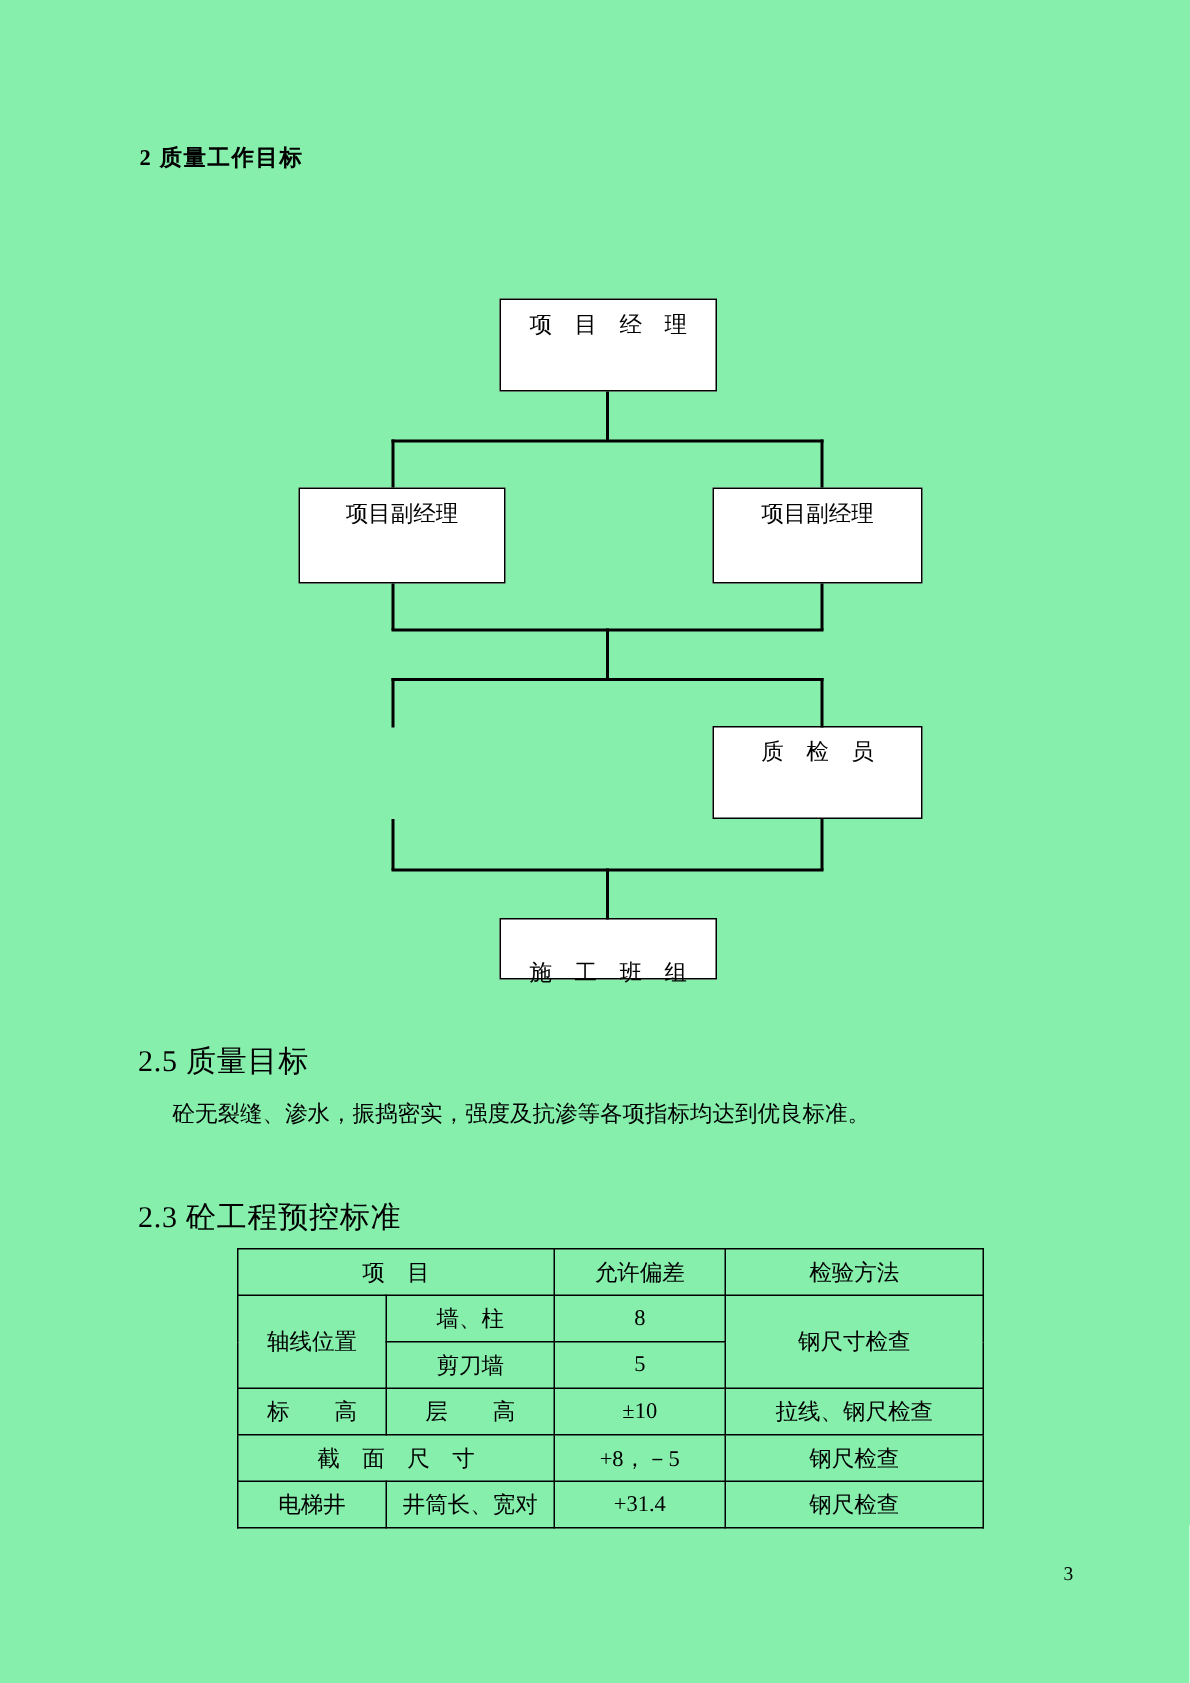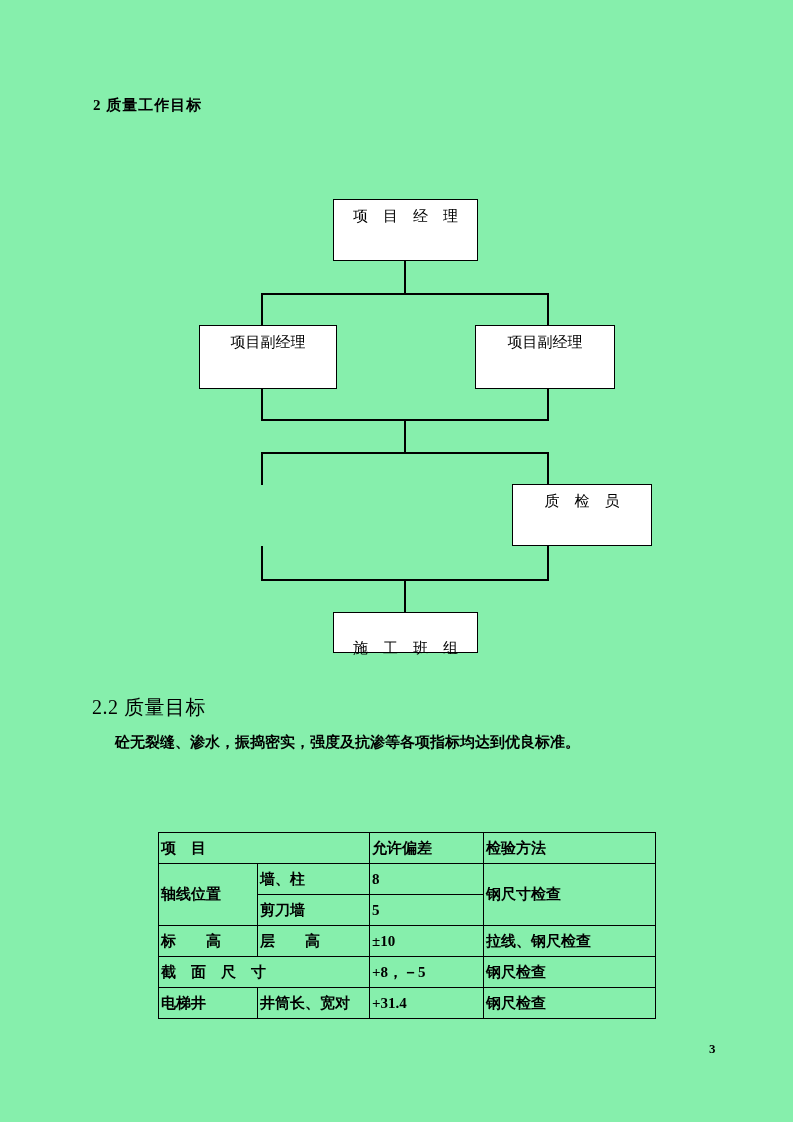--- a/index.html
+++ b/index.html
@@ -8,21 +8,21 @@
     font-family: "Liberation Serif", "DejaVu Serif", serif;
     color: #000000;
   }
   .page {
     position: relative;
     width: 793px;
     height: 1122px;
     background: #86efac;
     overflow: hidden;
   }
-  .abs { position: absolute; font-weight: bold; }
+  .abs { position: absolute; }
 
   .h-level2 {
     font-size: 15px;
     font-weight: bold;
     letter-spacing: 1px;
     white-space: nowrap;
   }
   .h-level3 {
     font-size: 20px;
     font-weight: normal;
@@ -49,20 +49,21 @@
   .line.v { width: 1.5px; }
 
   
   table.std {
     border-collapse: collapse;
     table-layout: fixed;
     width: 497px;
   }
   table.std td {
     border: 1px solid #000;
+    text-align: center;
     vertical-align: middle;
     font-size: 15px;
     height: 31px;
     padding: 0 2px;
     white-space: nowrap;
     overflow: hidden;
   }
 
   .page-number { font-size: 13px; }
 </style>
@@ -75,21 +76,21 @@
 
   <div class="fc-box" style="left:333px; top:199px; width:145px; height:62px;">
     <span>项　目　经　理</span>
   </div>
   <div class="fc-box" style="left:199px; top:325px; width:138px; height:64px;">
     <span>项目副经理</span>
   </div>
   <div class="fc-box" style="left:475px; top:325px; width:140px; height:64px;">
     <span>项目副经理</span>
   </div>
-  <div class="fc-box" style="left:475px; top:484px; width:140px; height:62px;margin-left:37px;">
+  <div class="fc-box" style="left:475px; top:484px; width:140px; height:62px;">
     <span>质　检　员</span>
   </div>
   <div class="fc-box" style="left:333px; top:612px; width:145px; height:41px; padding-top:26px;">
     <span>施　工　班　组</span>
   </div>
 
   <div class="line v" style="left:404px; top:261px; height:33px;"></div>
   <div class="line h" style="left:261px; top:293px; width:288px;"></div>
   <div class="line v" style="left:261px; top:293px; height:32px;"></div>
   <div class="line v" style="left:547px; top:293px; height:32px;"></div>
@@ -98,23 +99,24 @@
   <div class="line h" style="left:261px; top:419px; width:288px;"></div>
   <div class="line v" style="left:404px; top:419px; height:34px;"></div>
   <div class="line h" style="left:261px; top:452px; width:288px;"></div>
   <div class="line v" style="left:261px; top:452px; height:33px;"></div>
   <div class="line v" style="left:547px; top:452px; height:33px;"></div>
   <div class="line v" style="left:261px; top:546px; height:34px;"></div>
   <div class="line v" style="left:547px; top:546px; height:34px;"></div>
   <div class="line h" style="left:261px; top:579px; width:288px;"></div>
   <div class="line v" style="left:404px; top:579px; height:34px;"></div>
 
-  <div class="abs h-level3" style="left:92px; top:694px;">2.2 质量目标</div>
+  <div class="abs h-level3" style="left:92px; top:694px;">2.5 质量目标</div>
   <div class="abs body-text" style="left:115px; top:733px;">砼无裂缝、渗水，振捣密实，强度及抗渗等各项指标均达到优良标准。</div>
 
+  <div class="abs h-level3" style="left:92px; top:798px;">2.3 砼工程预控标准</div>
 
   <div class="abs" style="left:158px; top:832px;">
     <table class="std">
       <colgroup>
         <col style="width:99px">
           <col style="width:112px">
           <col style="width:114px">
           <col style="width:172px">
       </colgroup>
       <tbody>

